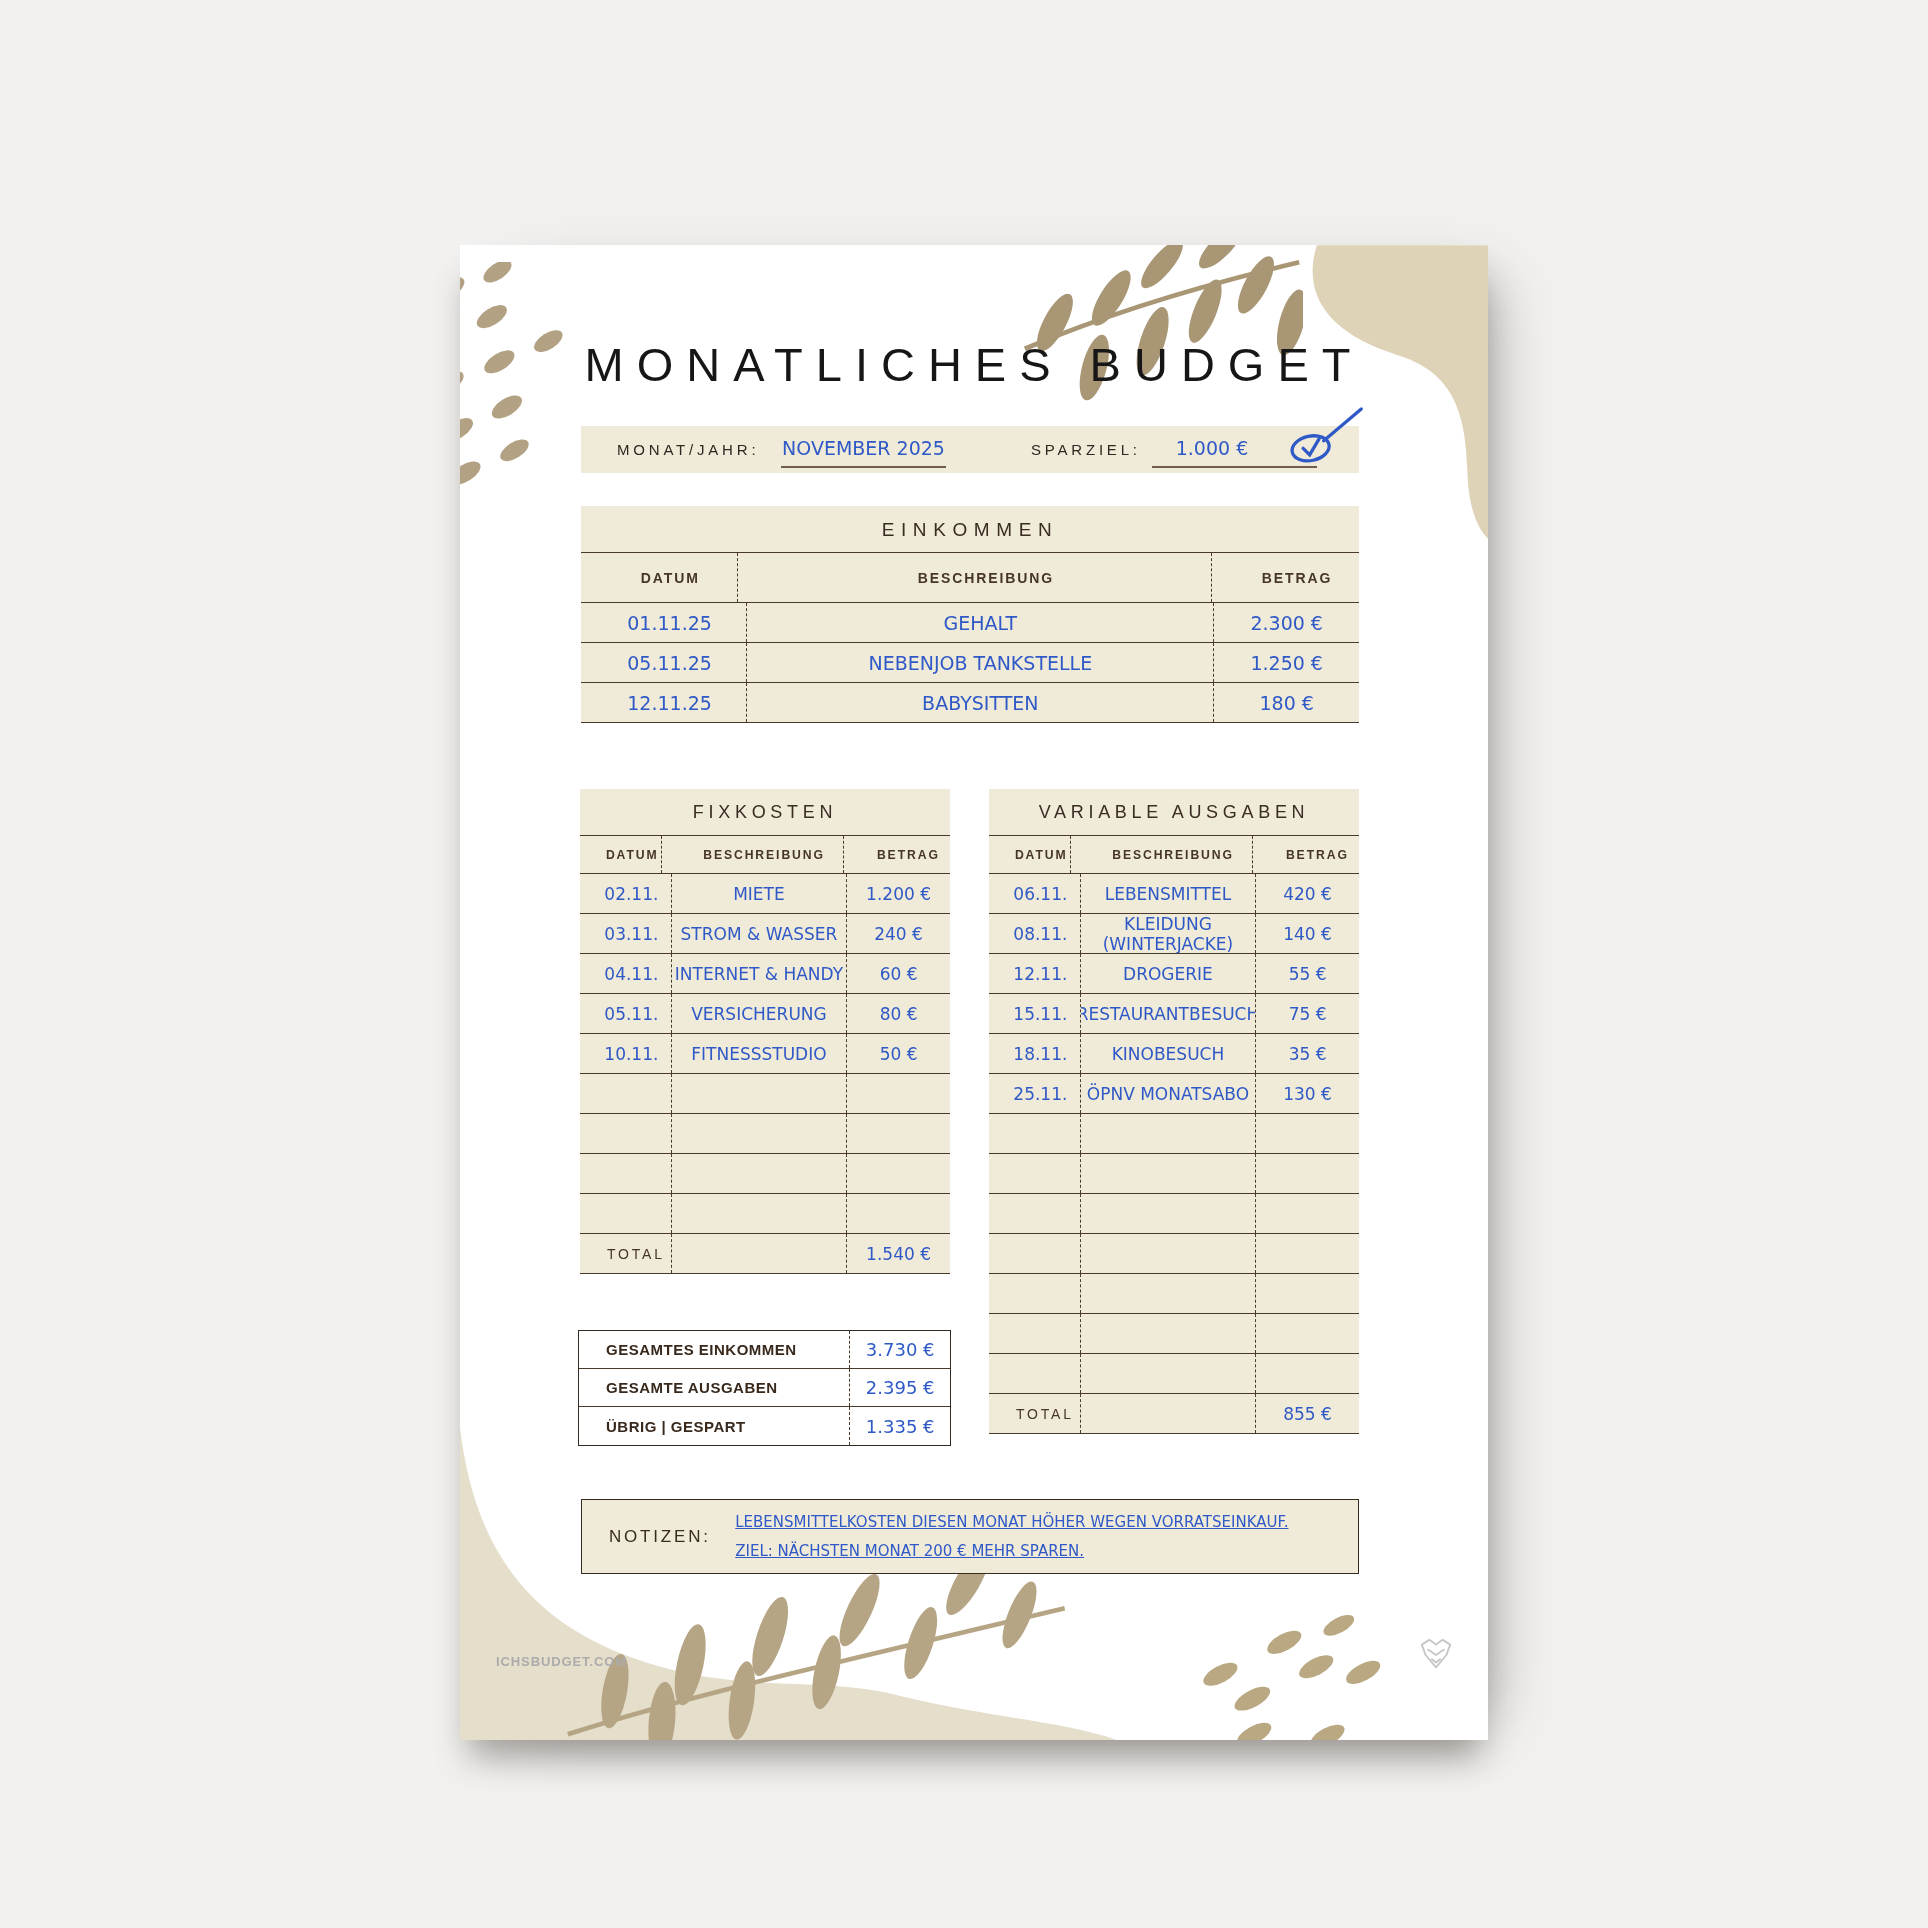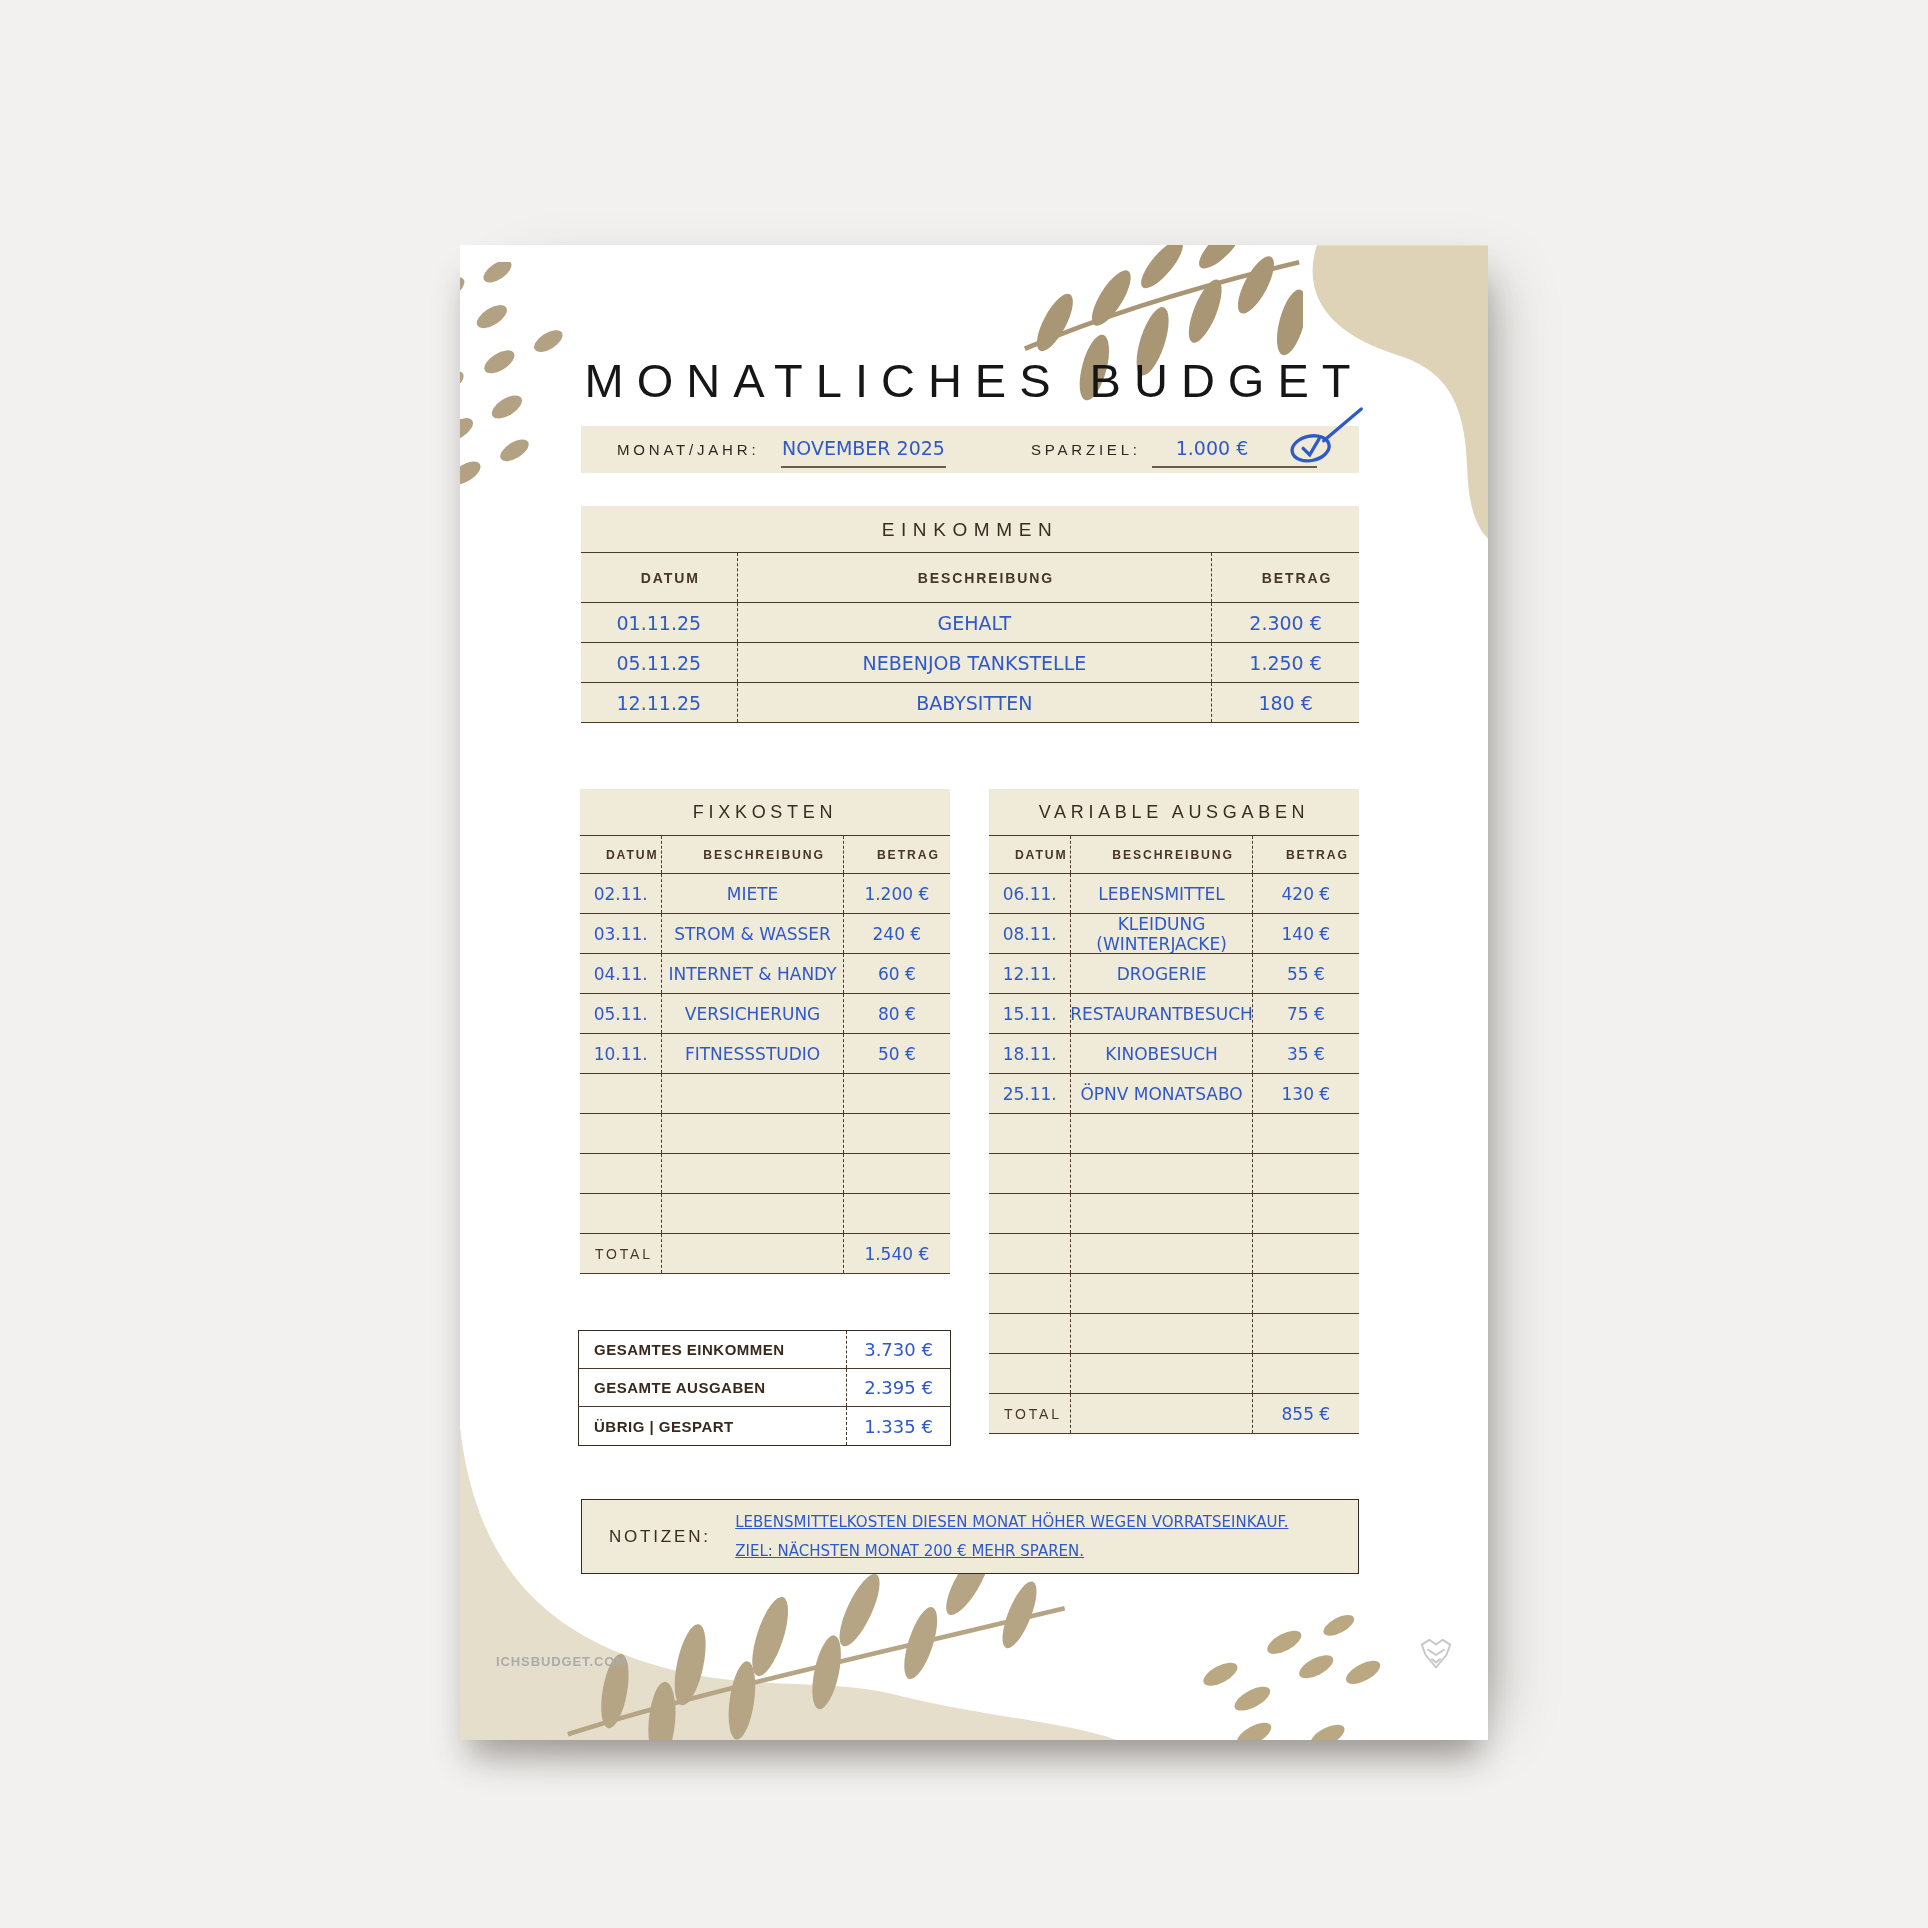--- a/index.html
+++ b/index.html
@@ -19,38 +19,38 @@
   .canvas{position:relative;width:1928px;height:1928px;background:#f2f1ef;overflow:hidden;}
   .page{
     position:absolute;left:460px;top:245px;width:1028px;height:1495px;
     background:#ffffff;overflow:hidden;
     box-shadow:0 26px 32px -9.4px rgba(70,65,60,.45), 34px 7.5px 56px -28px rgba(70,65,60,.35);
   }
   .decor{position:absolute;pointer-events:none;}
   
   .title{
     position:absolute;left:0;top:92px;width:100%;text-align:center;
-    font-size:47px;font-weight:300;letter-spacing:13px;color:#161616;margin-top:16px;
+    font-size:47px;font-weight:300;letter-spacing:13px;color:#161616;
   }
   .bar{
     position:absolute;left:121px;top:181px;width:778px;height:47px;background:var(--beige);
   }
   .bar-label{position:absolute;top:0;height:47px;line-height:47px;font-size:15px;letter-spacing:3.8px;color:var(--dark);font-weight:400;}
   .bar-value{
     position:absolute;top:1.9px;height:40px;text-align:center;
     border-bottom:2.8px solid #6f5c49;
     font-family:"DejaVu Sans",sans-serif;font-size:19px;color:var(--blue);font-weight:500;
     line-height:41px;
   }
   .hand{font-family:"DejaVu Sans",sans-serif;color:var(--blue);font-weight:500;}
   
   .panel{position:absolute;background:var(--beige);}
   .band{height:47px;line-height:47px;text-align:center;font-size:19px;letter-spacing:6.6px;color:#392c22;font-weight:500;border-bottom:1.9px solid var(--line);}
   .thead{display:grid;border-bottom:1.9px solid var(--line);}
-  .trow{display:grid;border-bottom:1.9px solid var(--line);}
+  .trow{display:grid;border-bottom:1.9px solid var(--line);padding-left:12px;}
   .tcell{display:flex;align-items:center;justify-content:center;text-align:center;overflow:hidden;}
   .tcell + .tcell{border-left:1.9px dashed var(--line);}
   .th{font-size:14px;letter-spacing:1.9px;color:var(--brown);font-weight:700;padding-left:23px;}
   .income .thead,.income .trow{grid-template-columns:20% 61% 19%;}
   .income .thead{height:50px;}
   .income .trow{height:40px;}
   .income .hand{font-size:19px;}
   .side .thead,.side .trow{grid-template-columns:22% 49% 29%;}
   .side .thead{height:38px;}
   .side .trow{height:40px;}

